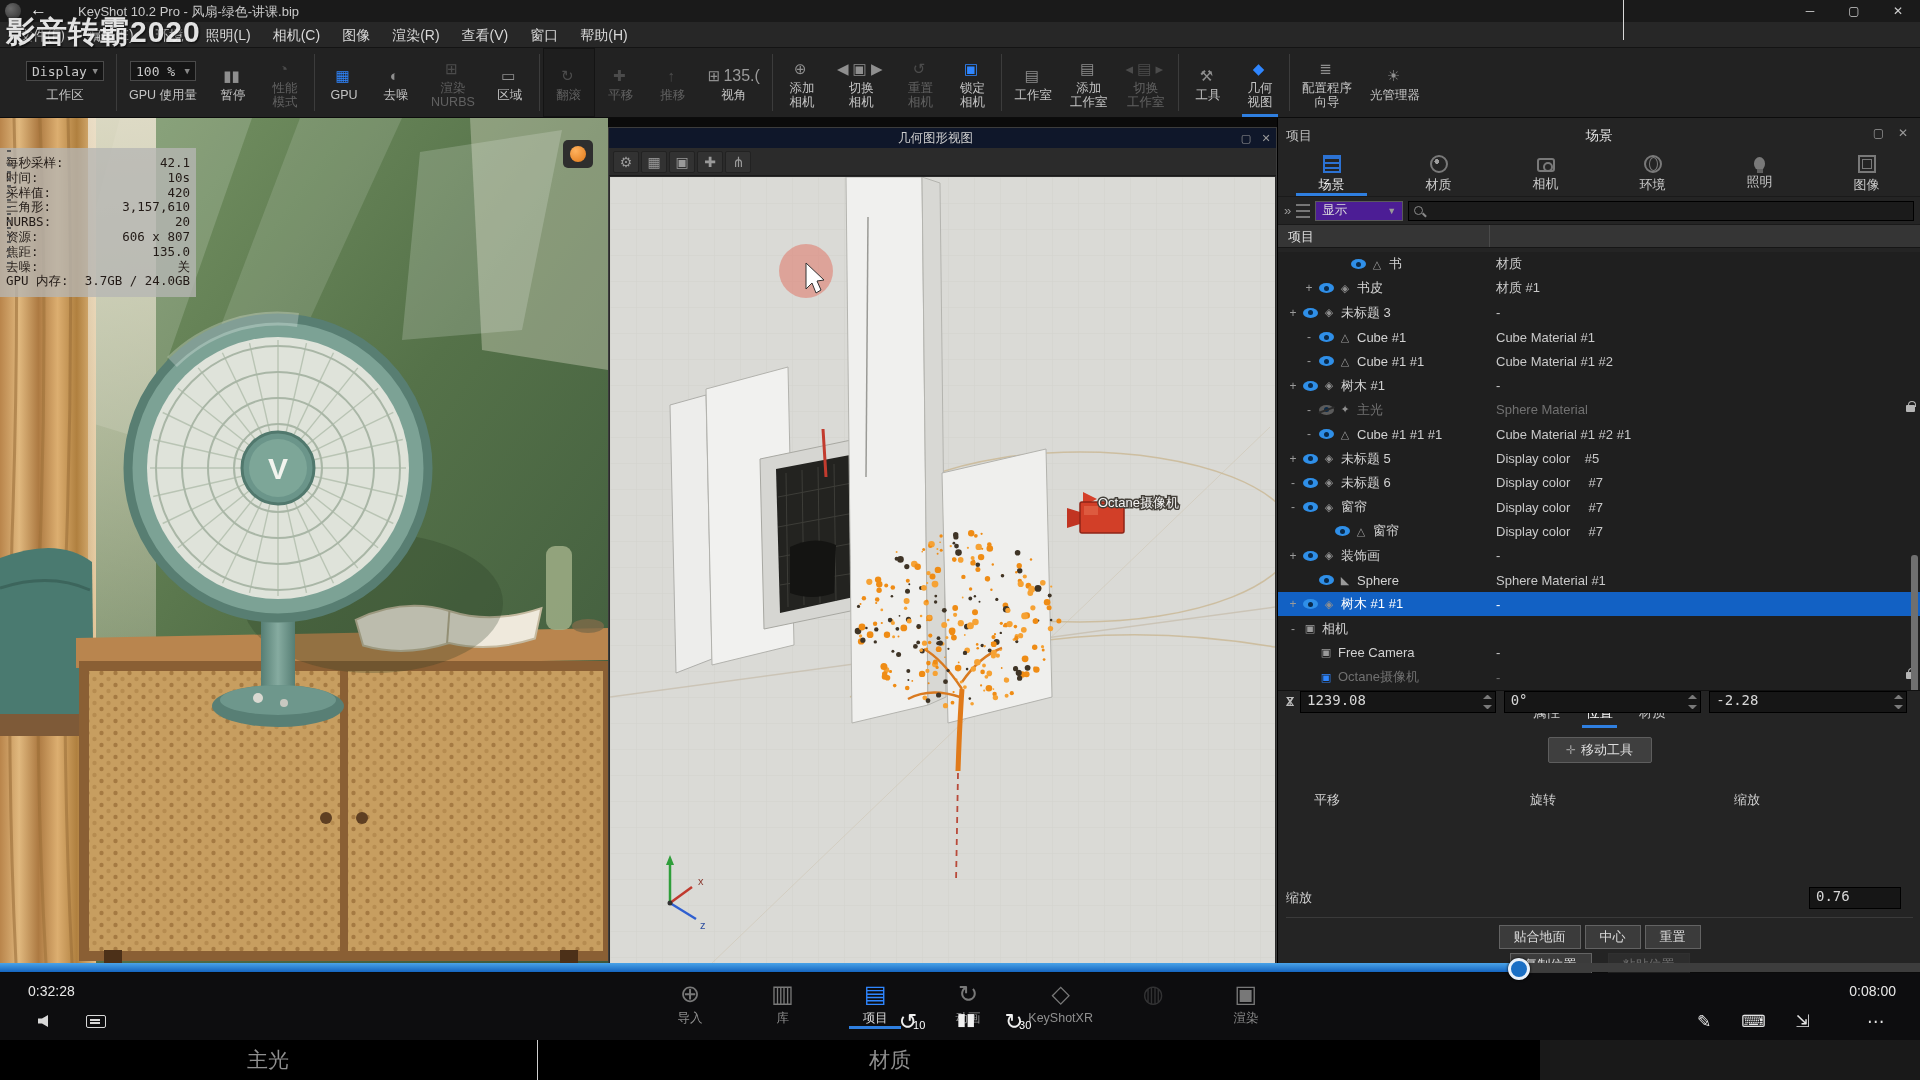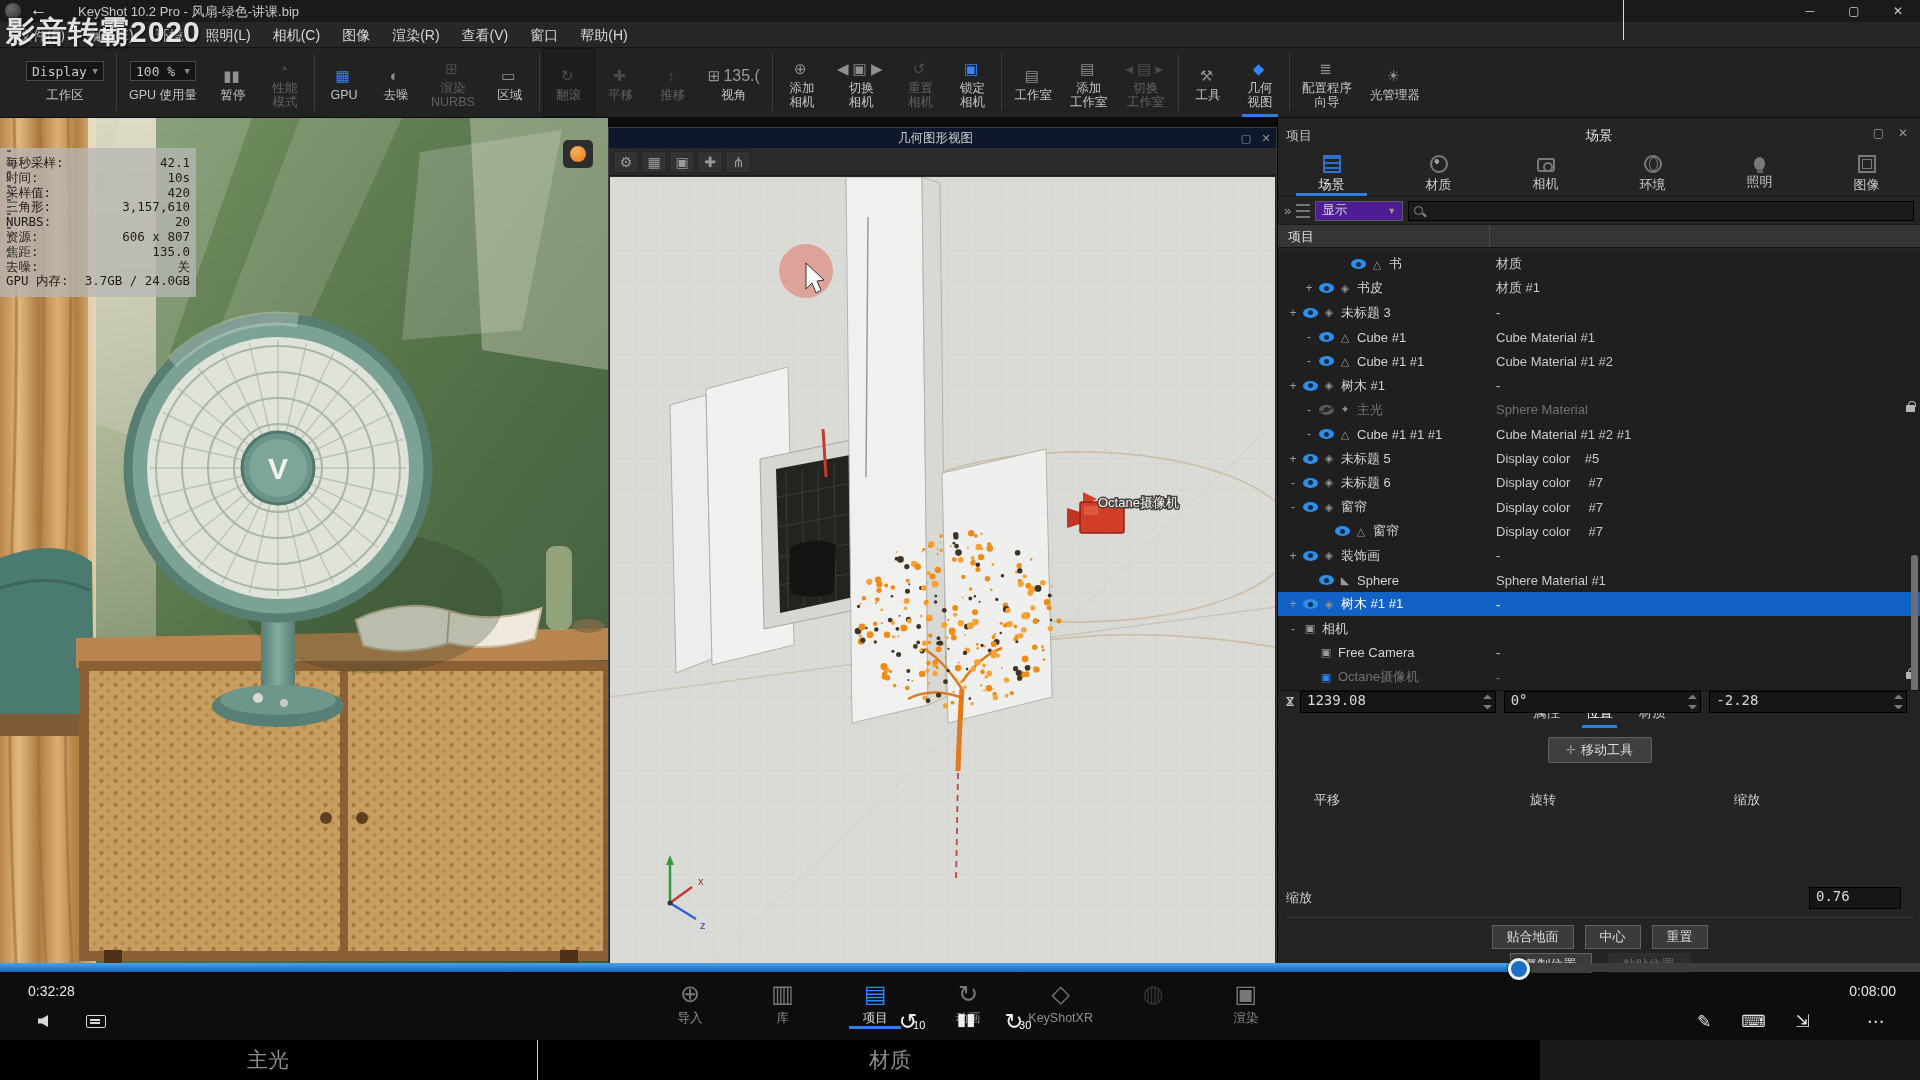--- a/index.html
+++ b/index.html
@@ -123,21 +123,21 @@
 .tf-axis{width:14px;font-size:12.5px;color:#bbb}
 .tfield{height:22px;background:#161616;border:1px solid #000;color:#d8d8d8;font-size:14px;display:flex;padding:0 6px;position:relative;font-family:"DejaVu Sans Mono",monospace}
 .tfield .spinner{position:absolute;right:3px;top:3px;bottom:3px;width:9px;display:flex;flex-direction:column;justify-content:space-between}
 .tfield .spinner::before{content:"";border-left:4px solid transparent;border-right:4px solid transparent;border-bottom:4px solid #7a7a7a}
 .tfield .spinner::after{content:"";border-left:4px solid transparent;border-right:4px solid transparent;border-top:4px solid #7a7a7a}
 .w-t{width:196px}.w-r{width:198px}.w-s{width:198px}
 #uniform-row{position:absolute;left:8px;right:20px;top:196px;display:flex;align-items:center;justify-content:space-between}
 #uniform-row .ul{font-size:13px;color:#cfcfcf}
 #uniform-row .tfield{width:92px}
 #pp-div{position:absolute;left:8px;right:8px;top:226px;height:1px;background:#3a3a3a}
-#pp-btns1{position:absolute;left:0;right:0;top:234px;display:flex;justify-content:center;gap:11px}
+#pp-btns1{position:absolute;left:0;right:0;top:234px;display:flex;justify-content:center;gap:4px}
 #pp-btns2{position:absolute;left:0;right:0;top:262px;display:flex;justify-content:center;gap:16px}
 .pbtn{height:24px;padding:0 14px;background:#3b3b3b;border:1px solid #636363;color:#dcdcdc;font-size:13px;display:flex;align-items:center;justify-content:center}
 .pbtn.dim{opacity:.4;border-color:#444}
 
 #scrubber{position:absolute;left:0;top:961px;width:1920px;height:12px;z-index:50}
 #scrub-track{position:absolute;left:0;top:2px;width:1920px;height:9px;background:#3d3d3d}
 #scrub-fill{position:absolute;left:0;top:2px;width:1520px;height:9px;background:linear-gradient(#4aa3e8,#1565c0)}
 #scrub-thumb{position:absolute;left:1508px;top:-3px;width:22px;height:22px;border-radius:50%;background:#1b6fc4;border:3px solid #e9f1fa;box-shadow:0 0 3px #000}
 #player-bar{position:absolute;left:0;top:973px;width:1920px;height:67px;background:#0d0d0f;z-index:45}
 #cur-time{position:absolute;left:28px;top:10px;font-size:14px;color:#e8e8e8}

